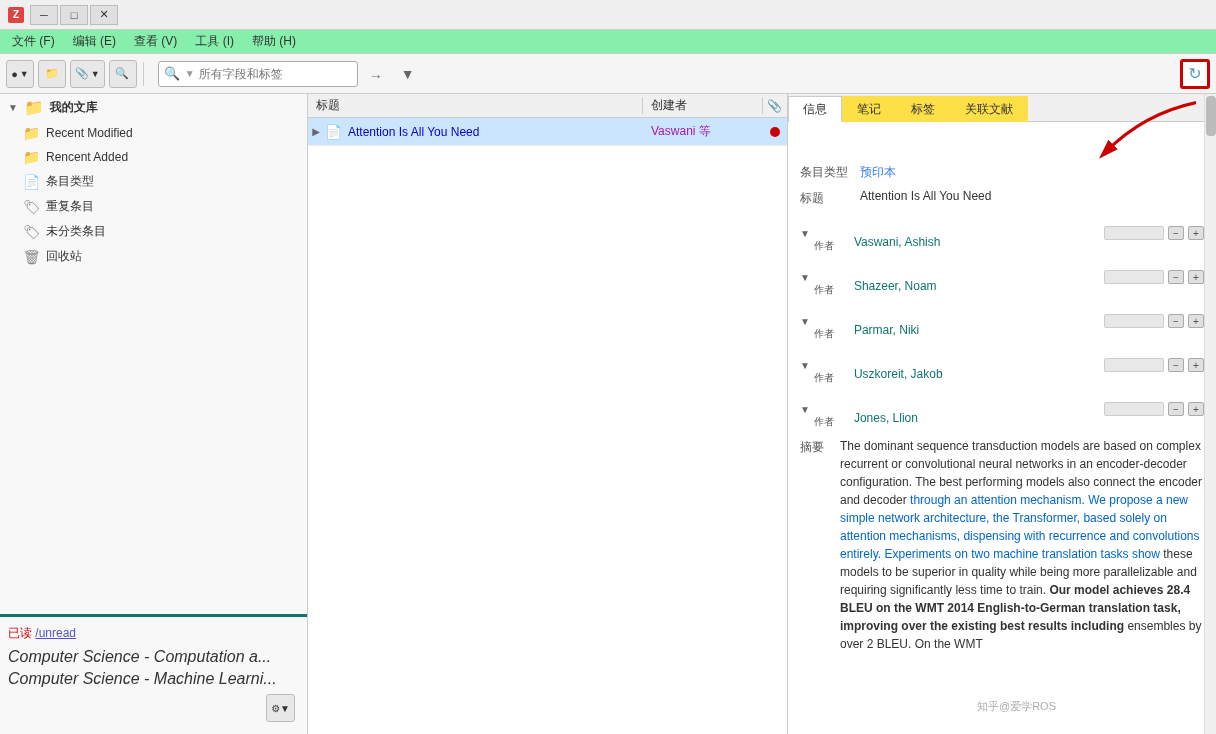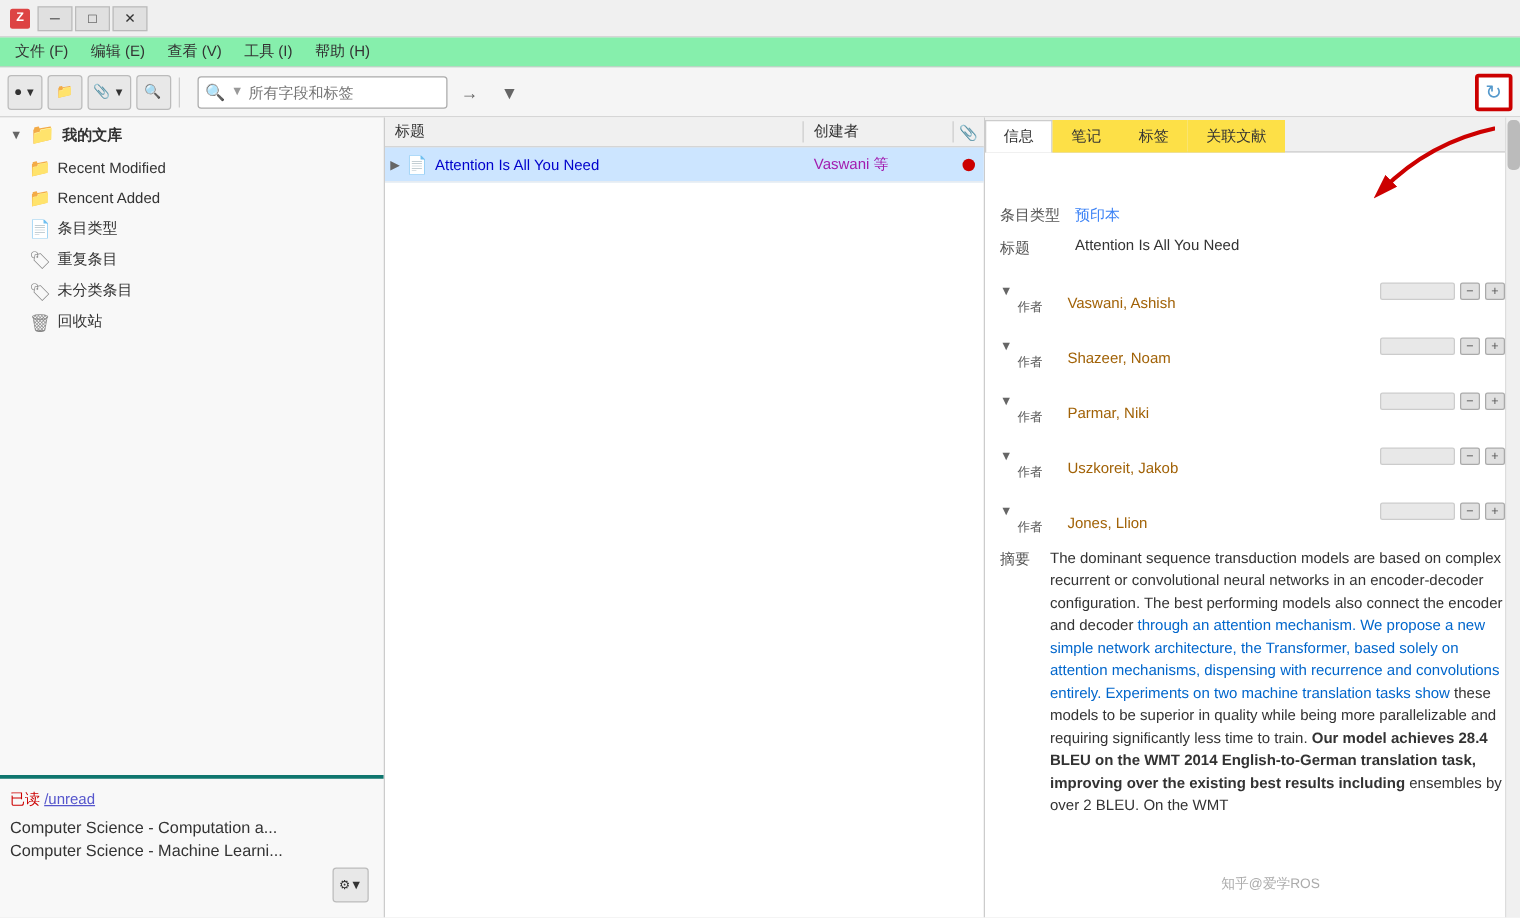--- a/index.html
+++ b/index.html
@@ -159,21 +159,21 @@
     .tag-icon { color: #888; }
     .trash-icon { color: #888; }
 
     .sidebar-bottom {
       margin-top: auto;
       border-top: 3px solid #0f766e;
       padding: 8px;
     }
     .sidebar-tag-read { color: #cc0000; font-size: 12px; }
     .sidebar-tag-unread { color: #5555cc; font-size: 12px; text-decoration: underline; }
-    .sidebar-cs-item { font-size: 13px; color: #333; padding: 2px 0; }
+    .sidebar-cs-item { font-size: 16px; color: #333; padding: 2px 0; font-style: italic; }
 
     .sidebar-bottom-toolbar {
       display: flex; justify-content: flex-end; padding: 4px;
     }
 
     
     .list-panel {
       width: 480px;
       background: white;
       border-right: 1px solid #ccc;
@@ -306,21 +306,21 @@
     
     .author-row {
       display: flex;
       align-items: center;
       margin-bottom: 4px;
     }
     .author-arrow {
       font-size: 10px; color: #666; margin-right: 4px;
     }
     .author-label { width: 40px; color: #555; font-size: 10px; margin-top: 26px; }
-    .author-name { flex: 1; color: #a16207; font-size: 12px; margin-top: 18px; }
+    .author-name { flex: 1; color: #0f766e; font-size: 12px; margin-top: 18px; }
     .author-controls {
       display: flex; gap: 4px; align-items: center;
     }
     .author-minus-btn, .author-plus-btn {
       width: 16px; height: 14px;
       background: #e0e0e0;
       border: 1px solid #aaa;
       border-radius: 2px;
       cursor: pointer;
       display: flex; align-items: center; justify-content: center;

